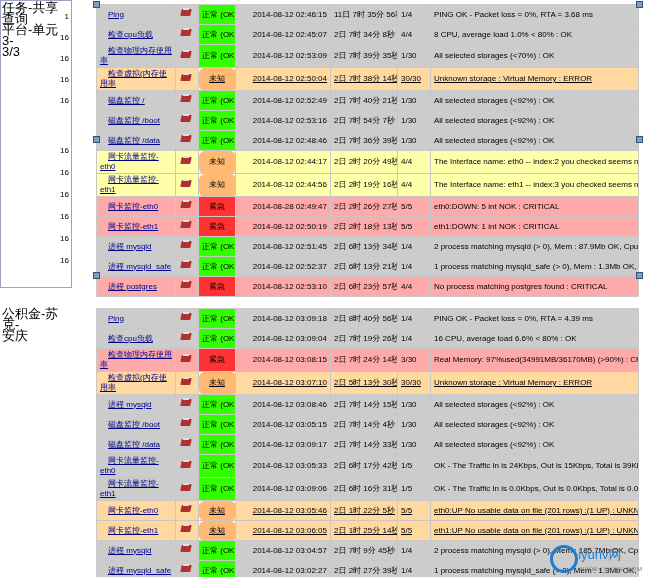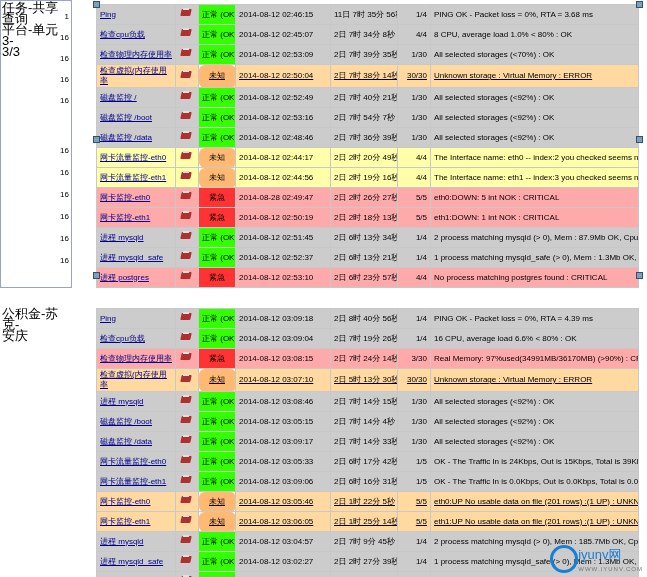--- a/index.html
+++ b/index.html
@@ -2,26 +2,26 @@
 <html><head>
 <meta charset="utf-8">
 <style>
   html,body{margin:0;padding:0;background:#ffffff;}
   body{width:647px;height:577px;position:relative;font-family:"Liberation Sans","DejaVu Sans",sans-serif;font-size:8px;color:#000;overflow:hidden;}
   
   .leftlabel{position:absolute;font-size:13px;line-height:11px;color:#000;}
   .leftbox{position:absolute;border:1px solid #9aa2c8;}
   .tbl{position:absolute;border-collapse:collapse;table-layout:fixed;}
   .tbl td{border:1px solid #c8c8c8;padding:1px 3px;font-size:8px;vertical-align:middle;height:17px;line-height:10px;overflow:hidden;white-space:nowrap;}
-  .svc{color:#00008b;text-decoration:underline;white-space:normal;line-height:9px;}
+  .svc{color:#00008b;text-decoration:underline;white-space:normal;line-height:9px;margin-left:8px;}
   .c-ico{width:16px;text-align:center;}
   .c-st{width:30px;text-align:center;font-size:7px;line-height:8px;}
-  .c-time{width:88px;}
+  .c-time{width:88px;text-align:right;}
   .c-dur{width:60px;}
-  .c-att{width:26px;text-align:right;}
+  .c-att{width:26px;text-align:left;}
   .c-info{white-space:nowrap;}
   .ok{background:#33ff00;}
   .crit{background:#ff3333;margin-left:48px;}
   .unk{background:#ffb973;border-radius:6px;}
   .row-ok{background:#cccccc;}
   .row-warn{background:#ffffaa;}
   .row-crit{background:#ffaaaa;}
   .row-unk{background:#ffd9a0;text-decoration:underline;}
   .ico{display:inline-block;width:12px;height:10px;position:relative;}
   .ico:before{content:"";position:absolute;left:0;top:1px;width:10px;height:7px;background:#b03030;border-radius:1px;transform:skewX(-12deg);}

